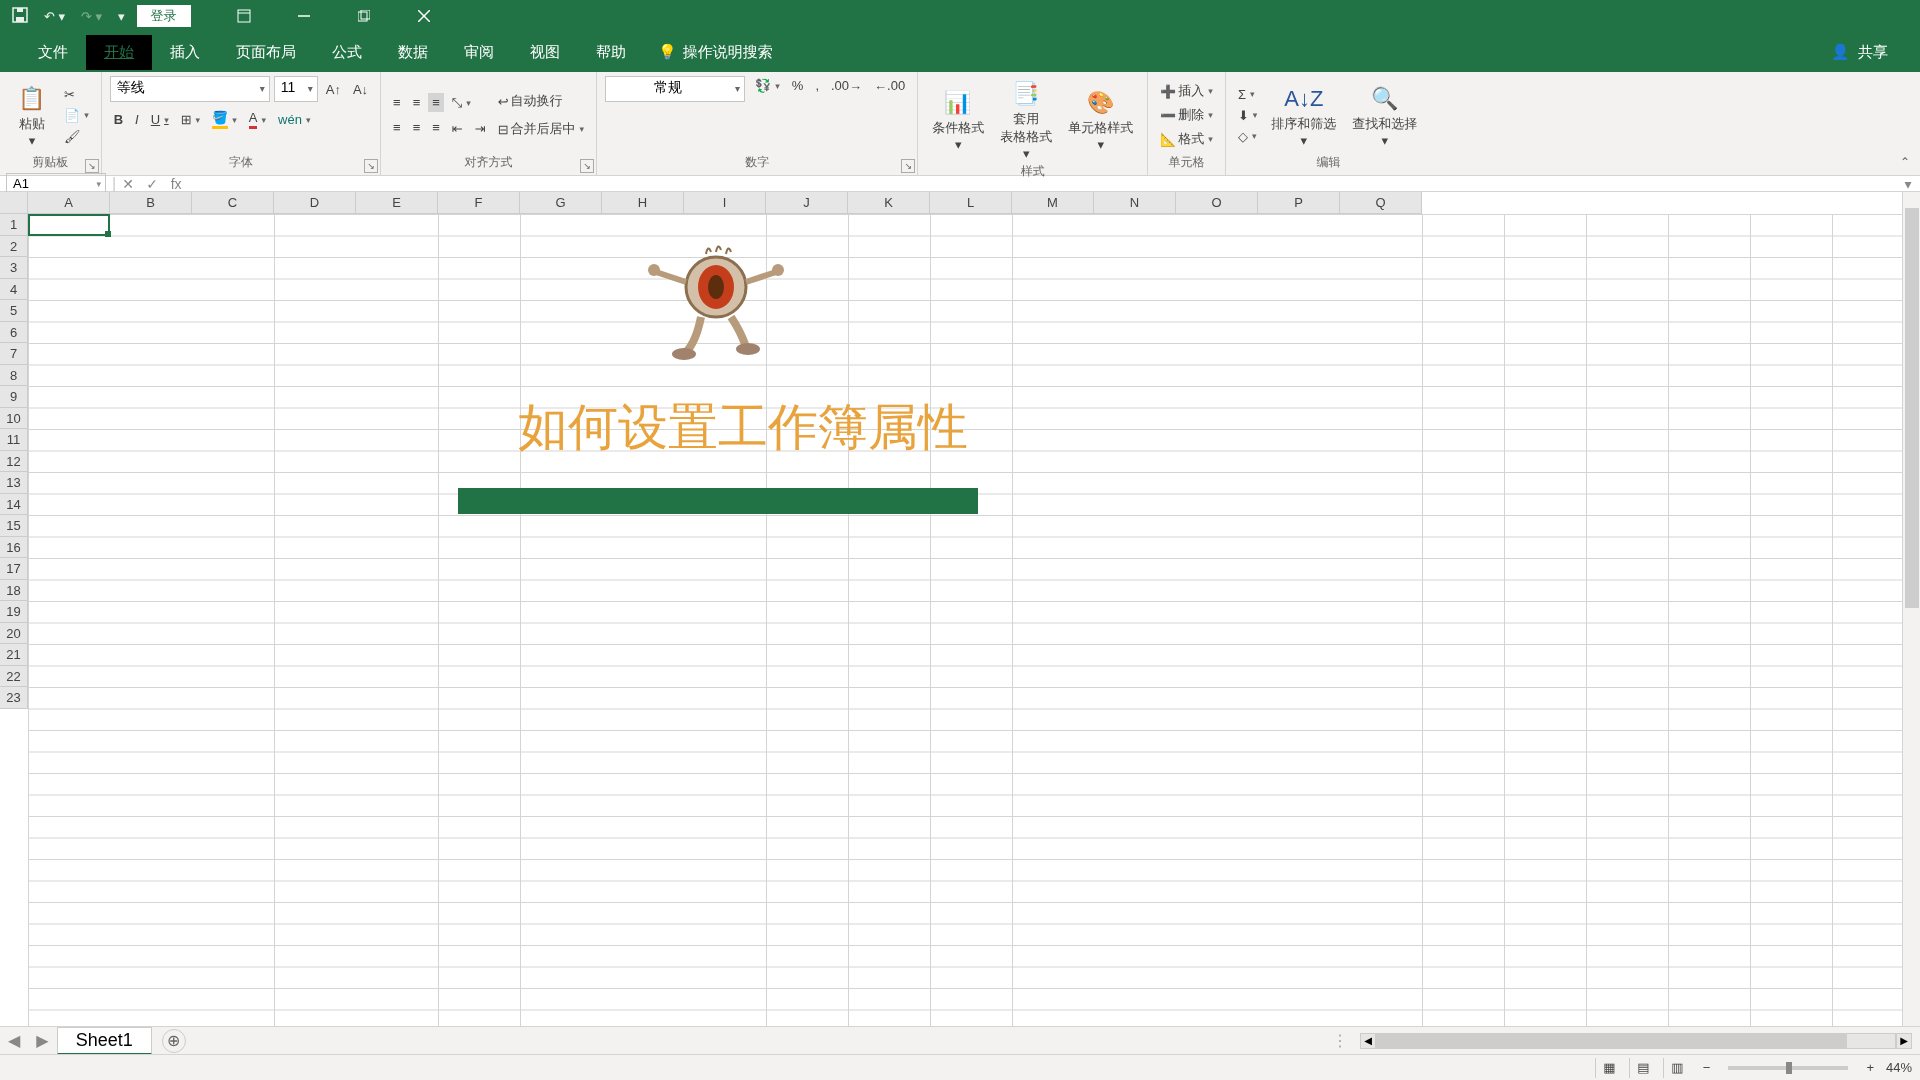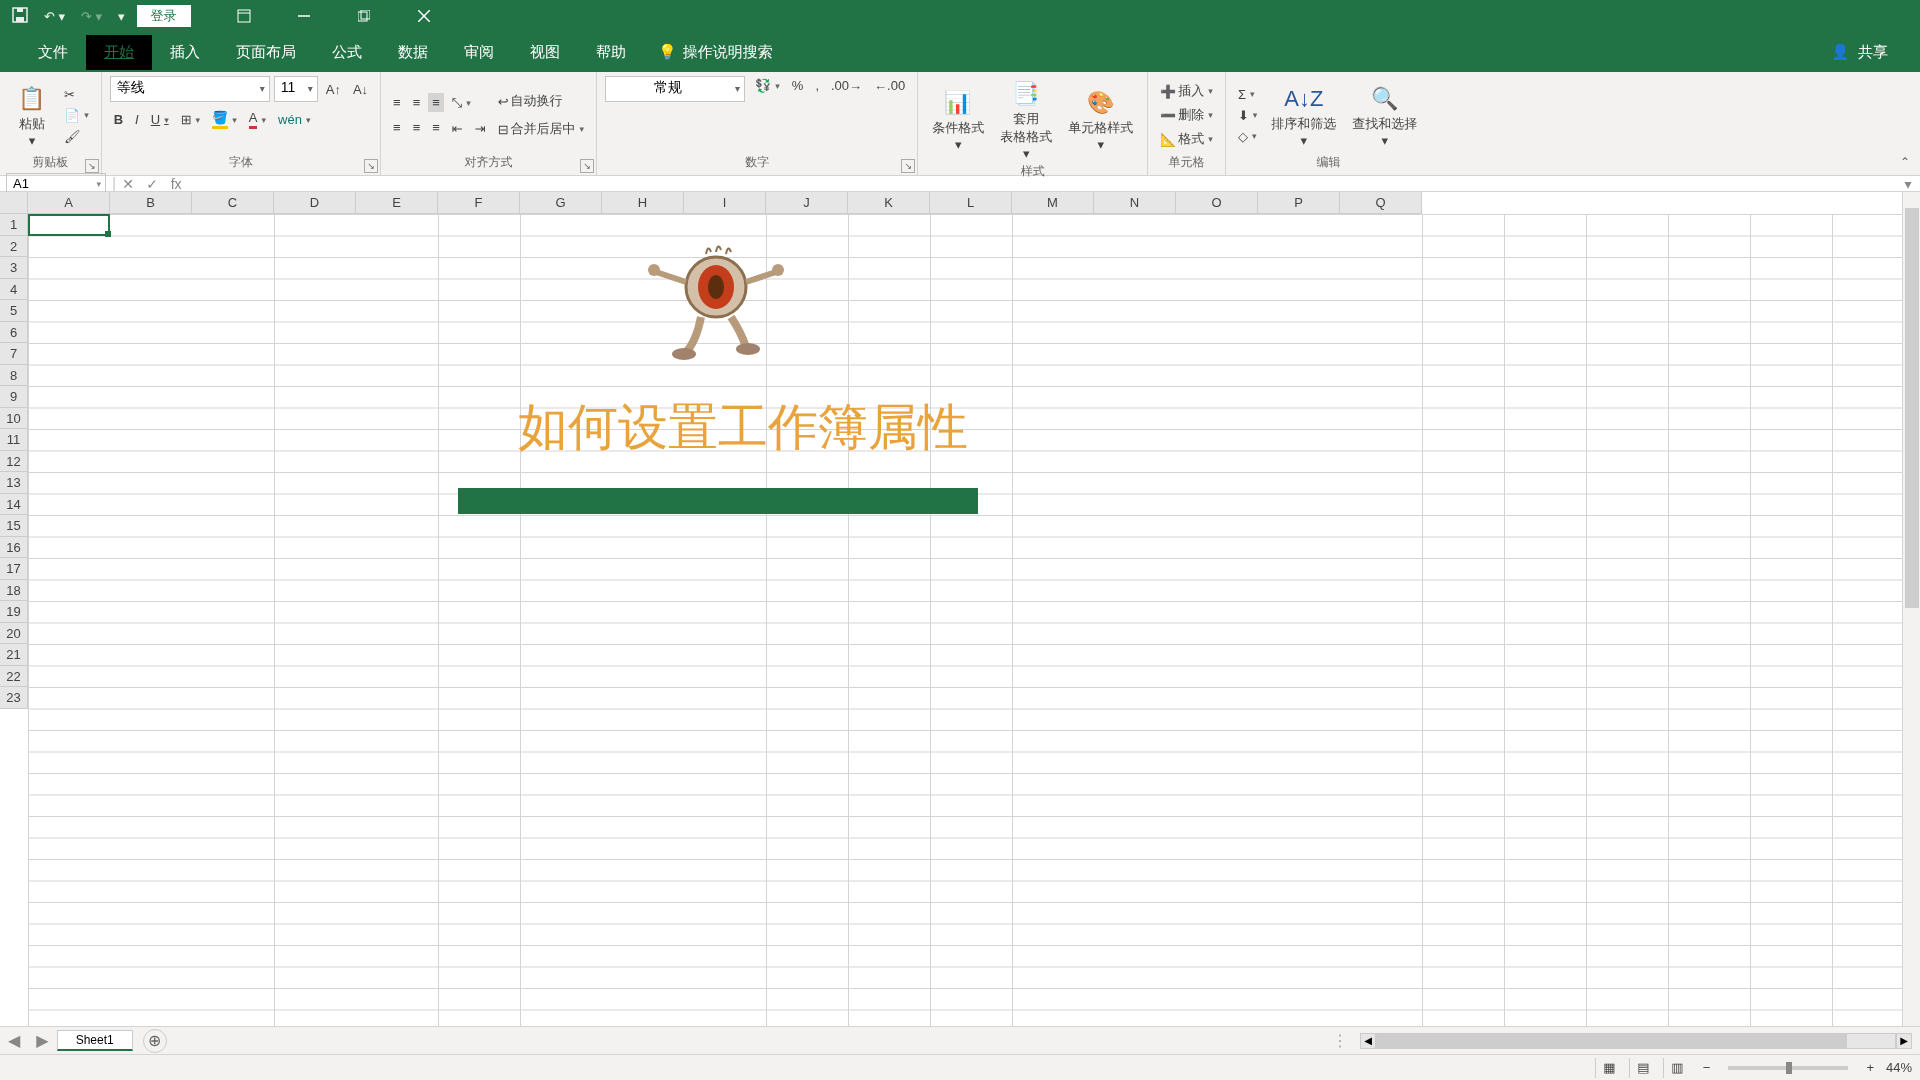--- a/index.html
+++ b/index.html
@@ -57,21 +57,21 @@
 .grid-body { display: flex; flex: 1; }
 .rows-container { width: 28px; }
 .cells-container { flex: 1; position: relative; }
 
 .overlay-img { position: absolute; left: 618px; top: 18px; width: 140px; height: 130px; }
 .overlay-text { position: absolute; left: 490px; top: 180px; font-size: 50px; font-weight: 500; color: #e8a33d; }
 .overlay-bar { position: absolute; left: 430px; top: 274px; width: 520px; height: 26px; background: #217346; }
 
 .sheet-tabs { height: 28px; background: #f3f2f1; border-top: 1px solid #d4d4d4; display: flex; align-items: center; }
 .nav-btn { padding: 0 8px; color: #888; cursor: pointer; }
-.tab-item { background: #fff; border: 1px solid #ccc; border-bottom: 2px solid #217346; padding: 2px 18px; font-size: 12px; }
+.tab-item { background: #fff; border: 1px solid #ccc; border-bottom: 2px solid #217346; padding: 2px 18px; font-size: 18px; }
 .add-sheet { width: 24px; height: 24px; border: 1px solid #ccc; border-radius: 50%; margin-left: 10px; display: flex; align-items: center; justify-content: center; font-size: 16px; color: #666; cursor: pointer; }
 .hscroll { flex: 1; display: flex; align-items: center; justify-content: flex-end; padding: 0 8px; }
 .scroll-track { width: 520px; height: 16px; background: #e6e6e6; border: 1px solid #ccc; position: relative; }
 .scroll-thumb { position: absolute; left: 0; width: 470px; height: 14px; background: #cdcdcd; }
 .scroll-arrow { width: 16px; height: 16px; background: #e6e6e6; border: 1px solid #ccc; font-size: 10px; text-align: center; line-height: 14px; }
 
 .status-bar { height: 26px; background: #f3f2f1; border-top: 1px solid #d4d4d4; display: flex; align-items: center; justify-content: flex-end; padding: 0 8px; font-size: 13px; color: #444; gap: 6px; }
 .view-btn { width: 28px; height: 20px; border-left: 1px solid #ccc; display: flex; align-items: center; justify-content: center; cursor: pointer; }
 .zoom-slider { width: 120px; height: 4px; background: #ccc; position: relative; margin: 0 6px; }
 .zoom-thumb { position: absolute; left: 58px; top: -4px; width: 6px; height: 12px; background: #888; }

